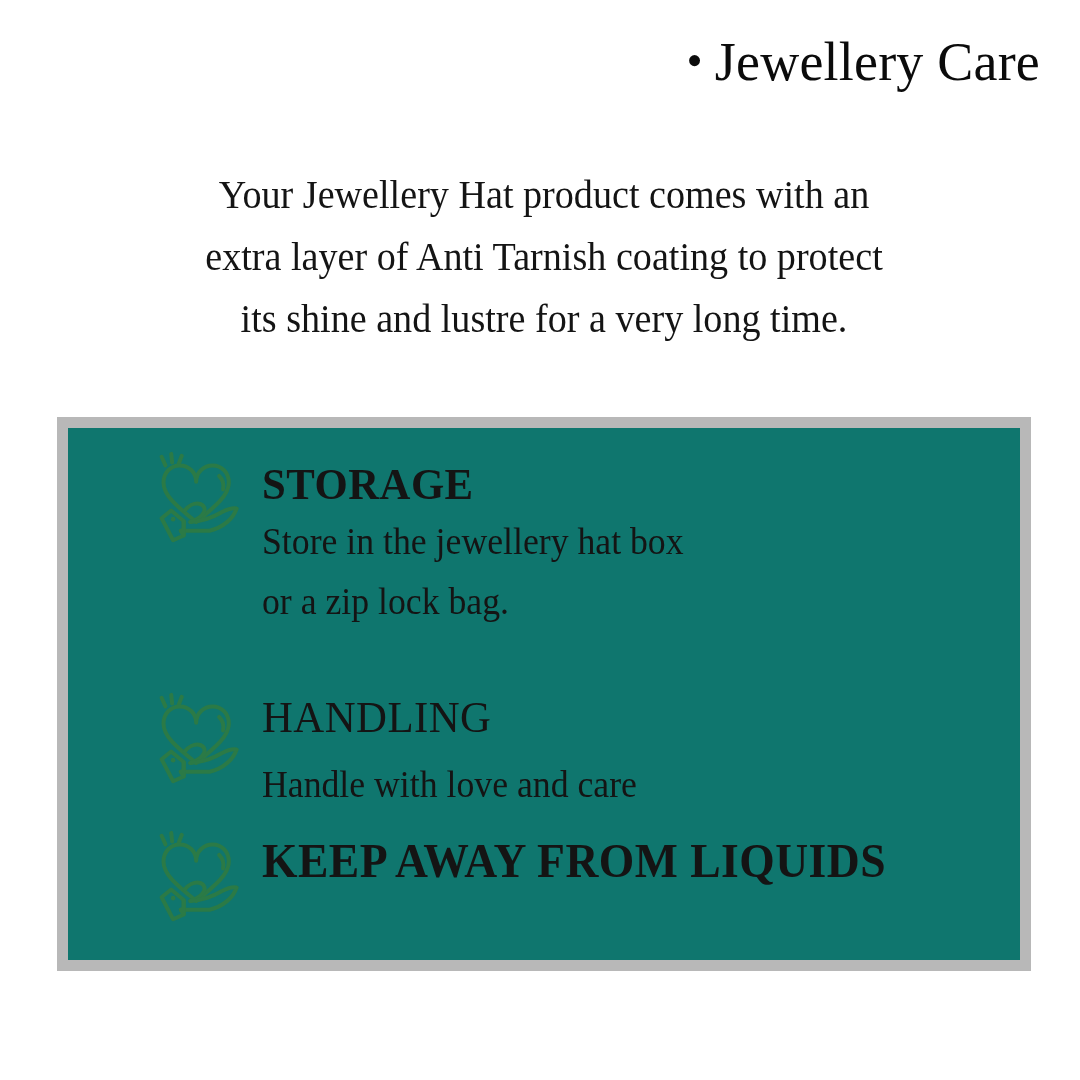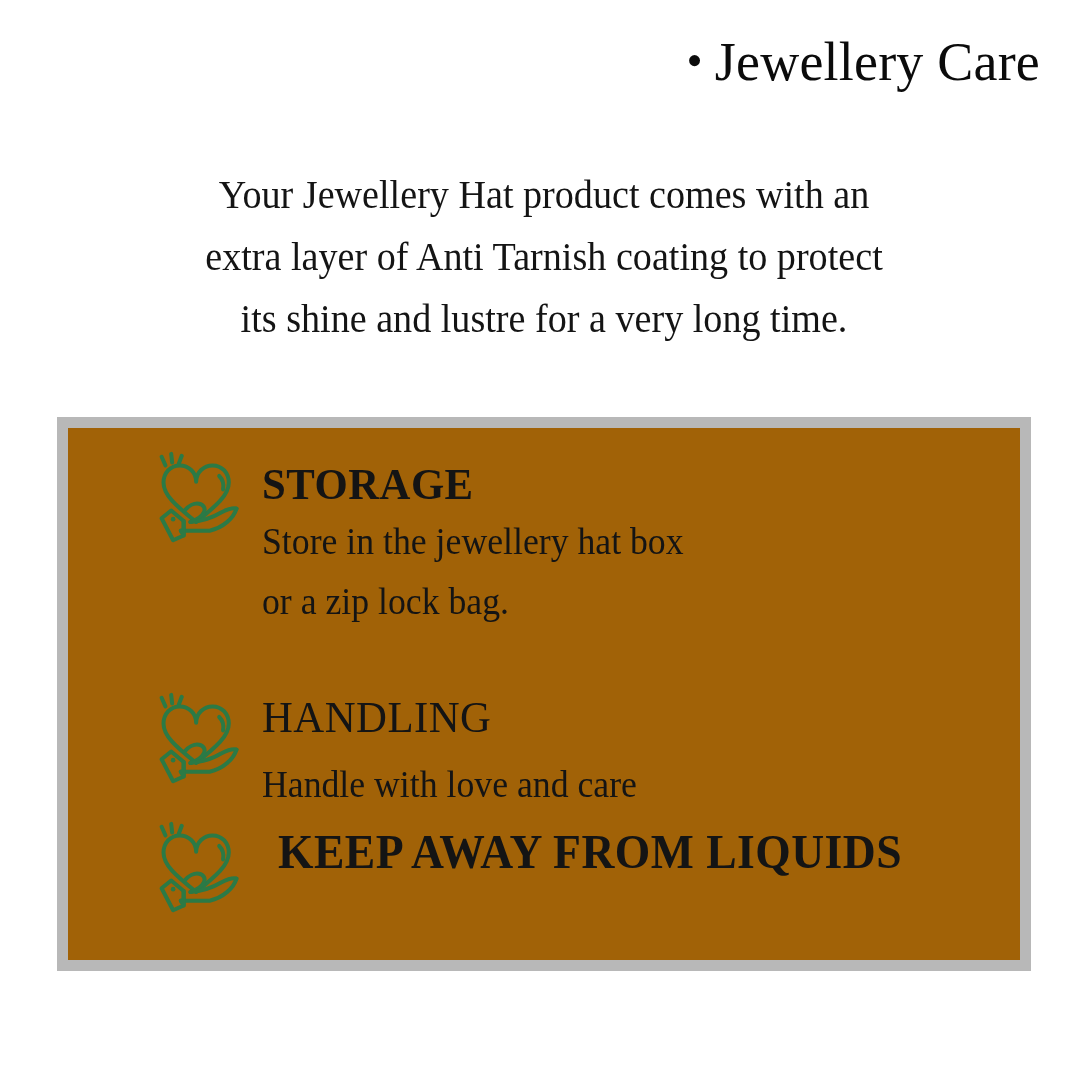--- a/index.html
+++ b/index.html
@@ -57,37 +57,37 @@
   }
 
   
   .care-card {
     position: absolute;
     left: 57px;
     top: 417px;
     width: 974px;
     height: 554px;
     box-sizing: border-box;
-    background: #a16207;
+    background: #0f766e;
     border: 11px solid #b8b8b8;
   }
   .care-list {
     position: relative;
     width: 100%;
     height: 100%;
   }
   .care-item {
     position: absolute;
     display: flex;
     align-items: flex-start;
     left: 84px;
   }
   .care-item.item-0 { top: 23px; }
   .care-item.item-1 { top: 228px; margin-top: 28px; }
-  .care-item.item-2 { top: 391px; gap: 16px; }
+  .care-item.item-2 { top: 400px; }
 
   .care-icon {
     width: 96px;
     height: 96px;
     flex: 0 0 96px;
     margin-right: 14px;
     display: block;
   }
   .care-icon.shift-1 { margin-top: 8px; }
   .care-icon.shift-2 { margin-top: 2px; }

